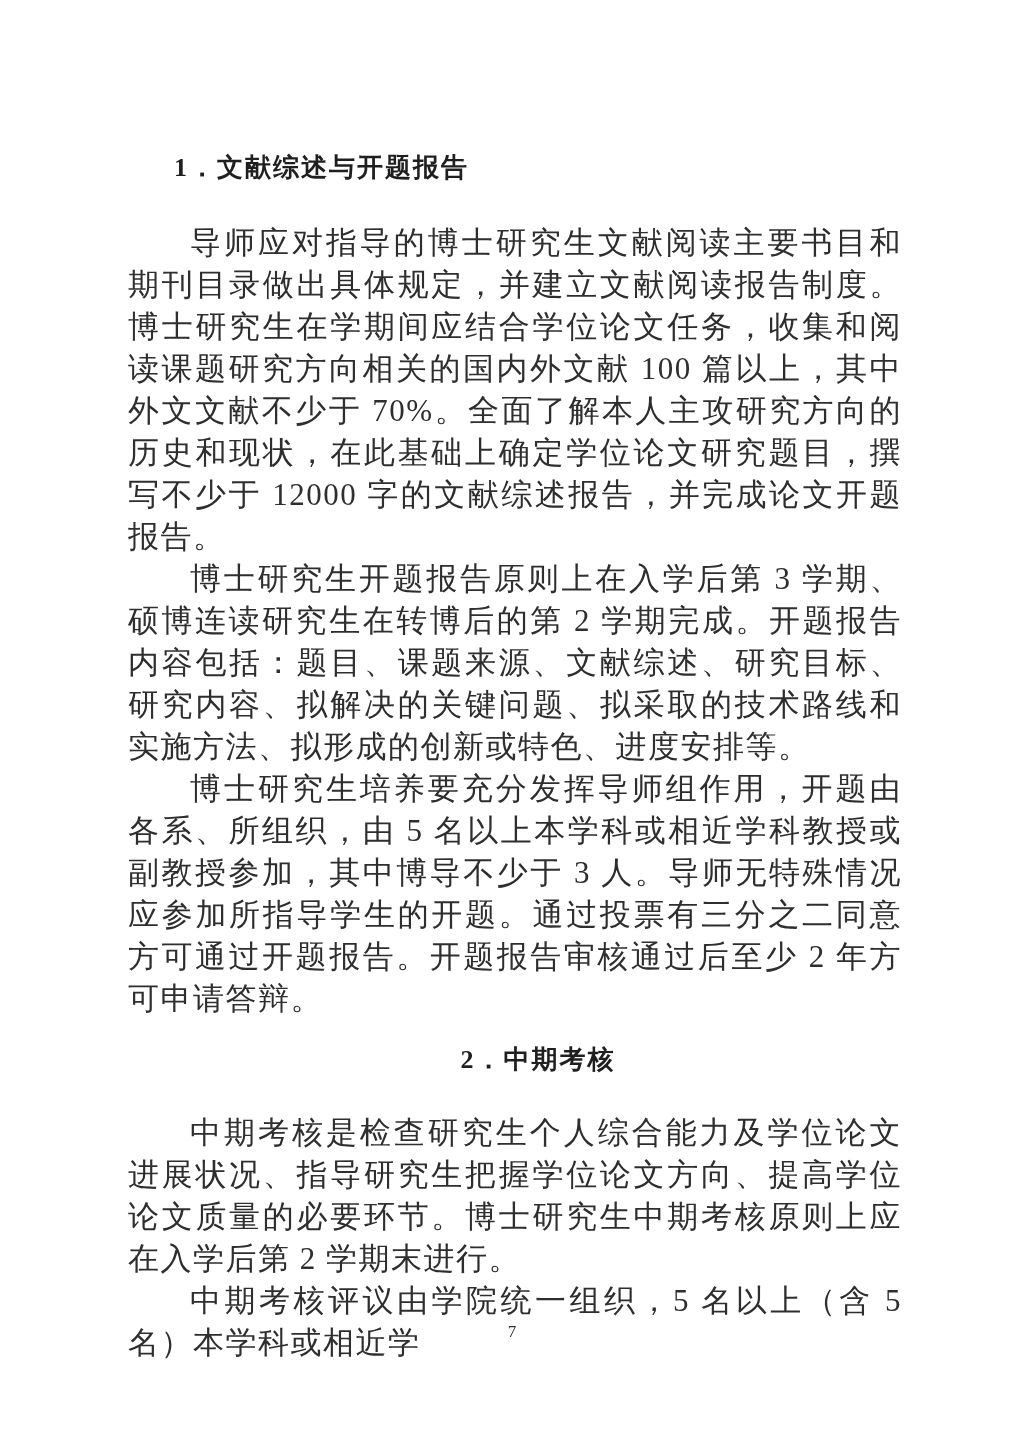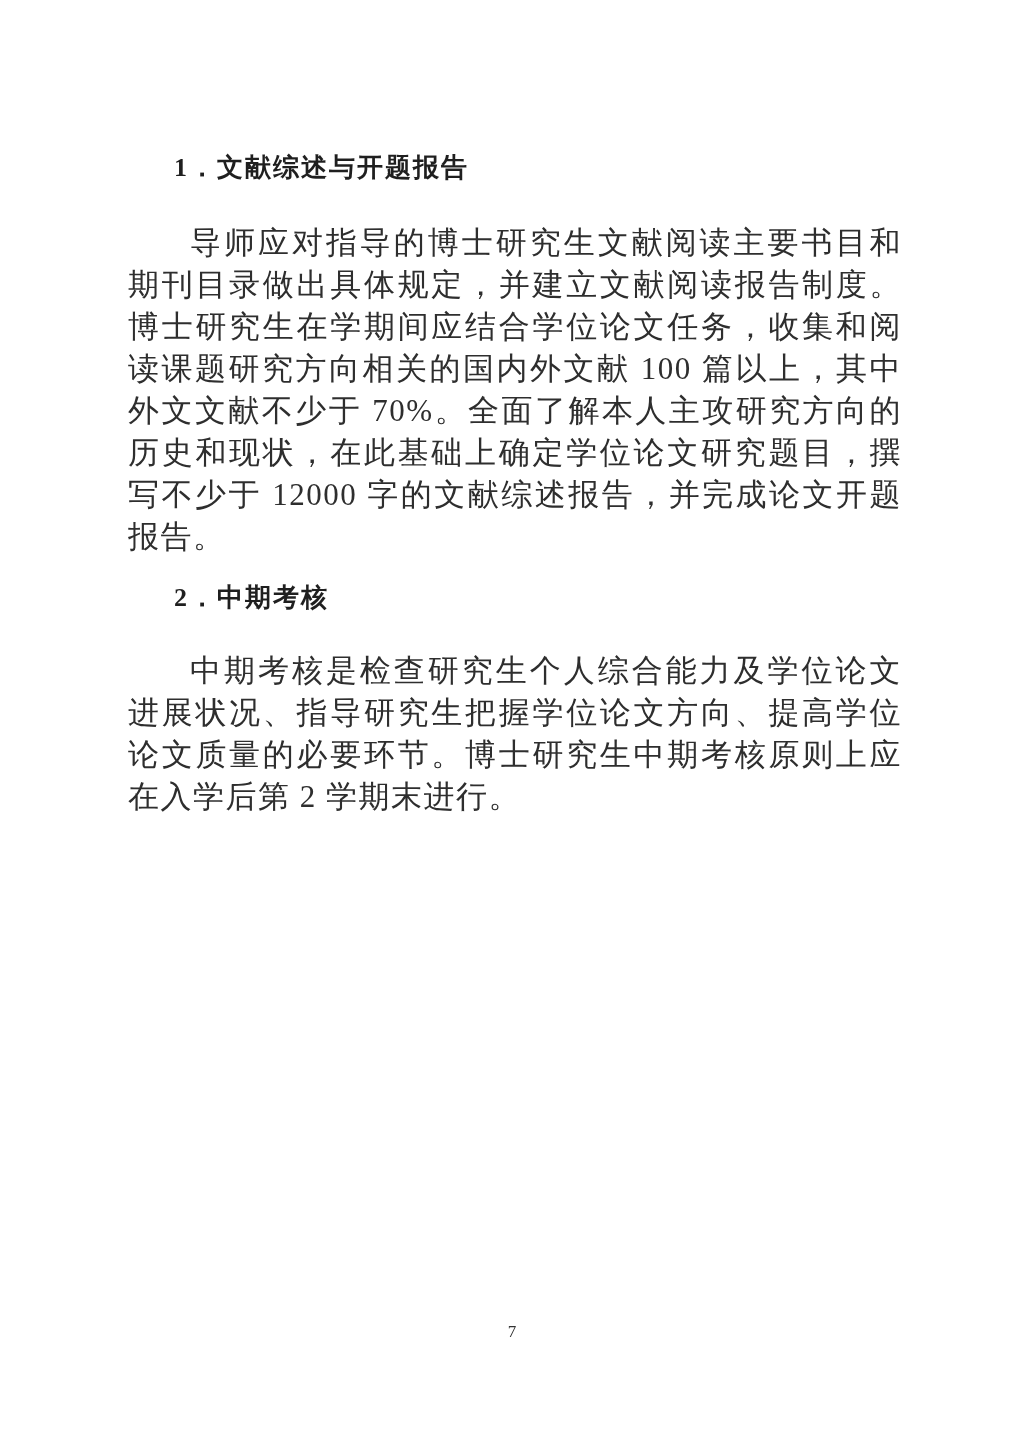--- a/index.html
+++ b/index.html
@@ -32,20 +32,21 @@
     font-weight: bold;
     color: #1f1f1f;
     letter-spacing: 2px;
   }
   .section-heading.first {
     margin-bottom: 36px;
   }
   .section-heading.second {
     margin-top: 22px;
     margin-bottom: 34px;
+    text-align: center;
   }
   .content p {
     margin: 0;
     font-size: 31px;
     line-height: 42px;
     letter-spacing: 1.5px;
     text-align: justify;
     text-justify: inter-character;
     text-indent: 2em;
     word-break: break-all;
@@ -63,25 +64,28 @@
 </head>
 <body>
 
 <div class="page">
   <div class="content">
 
     <h2 class="section-heading first">1．文献综述与开题报告</h2>
 
     <p>导师应对指导的博士研究生文献阅读主要书目和期刊目录做出具体规定，并建立文献阅读报告制度。博士研究生在学期间应结合学位论文任务，收集和阅读课题研究方向相关的国内外文献 100 篇以上，其中外文文献不少于 70%。全面了解本人主攻研究方向的历史和现状，在此基础上确定学位论文研究题目，撰写不少于 12000 字的文献综述报告，并完成论文开题报告。</p>
 
+    <p>博士研究生开题报告原则上在入学后第 3 学期、硕博连读研究生在转博后的第 2 学期完成。开题报告内容包括：题目、课题来源、文献综述、研究目标、研究内容、拟解决的关键问题、拟采取的技术路线和实施方法、拟形成的创新或特色、进度安排等。</p>
 
+    <p>博士研究生培养要充分发挥导师组作用，开题由各系、所组织，由 5 名以上本学科或相近学科教授或副教授参加，其中博导不少于 3 人。导师无特殊情况应参加所指导学生的开题。通过投票有三分之二同意方可通过开题报告。开题报告审核通过后至少 2 年方可申请答辩。</p>
 
 
     <h2 class="section-heading second">2．中期考核</h2>
 
     <p>中期考核是检查研究生个人综合能力及学位论文进展状况、指导研究生把握学位论文方向、提高学位论文质量的必要环节。博士研究生中期考核原则上应在入学后第 2 学期末进行。</p>
 
 
+    <p>中期考核评议由学院统一组织，5 名以上（含 5 名）本学科或相近学</p>
 
   </div>
 
   <div class="page-number">7</div>
 </div>
 
 </body></html>

